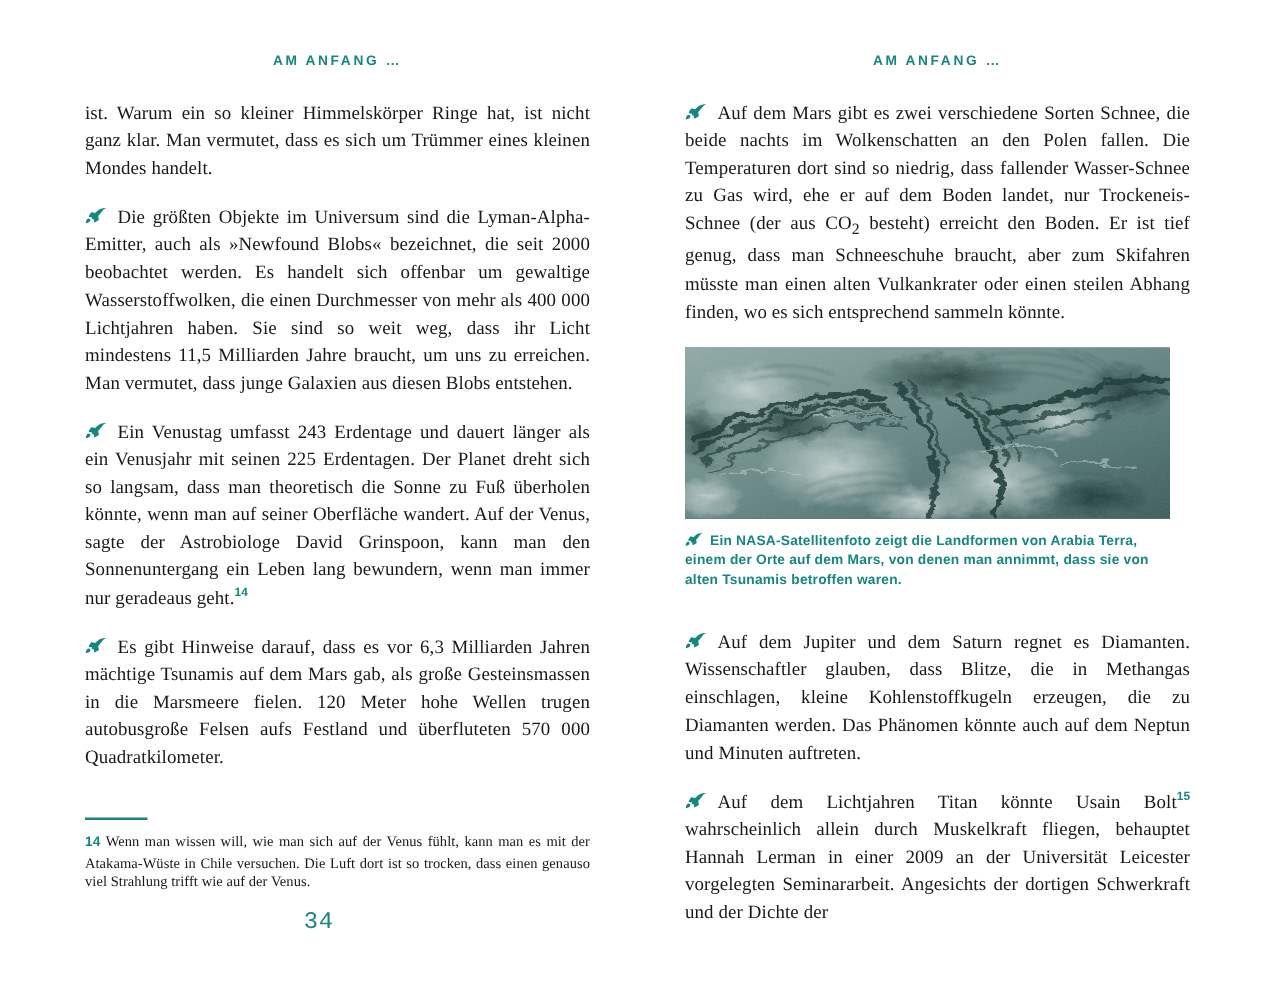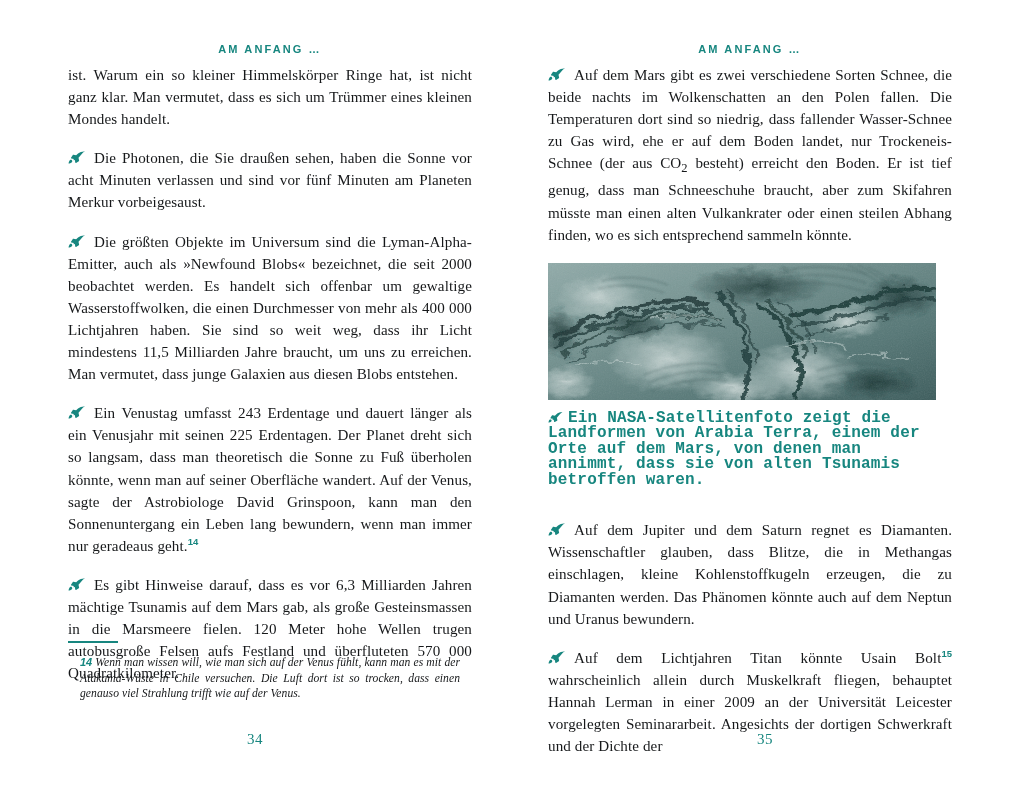--- a/index.html
+++ b/index.html
@@ -38,21 +38,21 @@
     font-weight: bold;
     letter-spacing: 2.1px;
     padding-top: 42px;
     height: 14px;
     line-height: 14px;
     white-space: nowrap;
   }
 
   .body-col {
     position: relative;
-    margin-top: 8px;
+    margin-top: 24px;
   }
 
   p.para {
     margin: 0 0 17px 0;
     font-size: 15.1px;
     line-height: 22.1px;
     text-align: justify;
     text-justify: inter-word;
     hyphens: manual;
     color: #16181a;
@@ -90,22 +90,22 @@
     background: #2d4e4e;
   }
   .figure .sat {
     position: absolute;
     inset: 0;
   }
 
   .caption {
     margin-top: 11px;
     color: #17867f;
-    font-family: Liberation Mono, monospace;
-    font-size: 16px;
+    font-family: Liberation Sans, sans-serif;
+    font-size: 11px;
     font-weight: bold;
     line-height: 15.5px;
     letter-spacing: 0.18px;
     width: 392px;
   }
   .caption .bullet-icon {
     width: 16px;
     height: 11px;
     vertical-align: -1px;
     margin-right: 4px;
@@ -122,64 +122,57 @@
   .fn-rule {
     width: 50px;
     height: 2.4px;
     background: #17867f;
     margin-bottom: 10px;
   }
   .fn-text {
     font-size: 11.6px;
     line-height: 15.6px;
     text-align: justify;
-    margin: 12px;
+    margin: 0;
     color: #16181a;
     letter-spacing: 0.05px;
-    font-style: italic;
   }
   .fn-num {
     color: #17867f;
     font-family: "Liberation Sans Narrow", "Liberation Sans", sans-serif;
     font-weight: bold;
     font-size: 11px;
     letter-spacing: 0;
   }
 
   .folio {
     position: absolute;
     bottom: 42px;
     left: 0;
     right: 0;
     text-align: center;
     color: #17867f;
-    font-family: Liberation Serif, serif;
-    font-size: 15px;
+    font-family: Liberation Mono, monospace;
+    font-size: 19px;
     letter-spacing: 0.6px;
   }
 </style>
 </head>
 <body>
 
 <div class="spread">
 
   <div class="page page-left">
 
     <div class="running-head">AM ANFANG …</div>
 
     <div class="body-col">
 
       <p class="para first"><span>ist. Warum ein so kleiner Himmelskörper Ringe hat, ist nicht ganz klar. Man vermutet, dass es sich um Trümmer eines kleinen Mondes handelt.</span></p>
 
-      <p class="para"><span class="bullet-icon"><svg width="19" height="13" viewBox="0 0 24 16">
-              <g fill="#17867f">
-                <path d="M21.6 0.4c-2.9-0.5-6.4 0.5-8.9 2.7L10.3 5.3 6.9 4.6c-0.4-0.1-0.8 0.1-1 0.4L3.8 8.4c-0.2 0.4 0 0.9 0.5 1l3 0.6c-0.2 0.6-0.3 1.1-0.3 1.6l1.6-0.3 0.6 3c0.1 0.5 0.6 0.7 1 0.5l3.4-2.1c0.3-0.2 0.5-0.6 0.4-1l-0.7-3.4 2.2-2.4C18 3.2 19 0.8 21.6 0.4z"></path>
-                <path d="M2.3 11.4c-1 1-1.5 3.2-1.6 4.2 1-0.1 3.2-0.6 4.2-1.6 0.7-0.7 0.7-1.9 0-2.6C4.2 10.7 3 10.7 2.3 11.4z"></path>
-              </g>
-            </svg></span><span>Die Photonen, die Sie draußen sehen, haben die Sonne vor acht Minuten verlassen und sind vor fünf Minuten am Planeten Merkur vorbeigesaust.</span></p>
 
       <p class="para"><span class="bullet-icon"><svg width="19" height="13" viewBox="0 0 24 16">
               <g fill="#17867f">
                 <path d="M21.6 0.4c-2.9-0.5-6.4 0.5-8.9 2.7L10.3 5.3 6.9 4.6c-0.4-0.1-0.8 0.1-1 0.4L3.8 8.4c-0.2 0.4 0 0.9 0.5 1l3 0.6c-0.2 0.6-0.3 1.1-0.3 1.6l1.6-0.3 0.6 3c0.1 0.5 0.6 0.7 1 0.5l3.4-2.1c0.3-0.2 0.5-0.6 0.4-1l-0.7-3.4 2.2-2.4C18 3.2 19 0.8 21.6 0.4z"></path>
                 <path d="M2.3 11.4c-1 1-1.5 3.2-1.6 4.2 1-0.1 3.2-0.6 4.2-1.6 0.7-0.7 0.7-1.9 0-2.6C4.2 10.7 3 10.7 2.3 11.4z"></path>
               </g>
             </svg></span><span>Die größten Objekte im Universum sind die Lyman-Alpha-Emitter, auch als »Newfound Blobs« bezeichnet, die seit 2000 beobachtet werden. Es handelt sich offenbar um gewaltige Wasserstoffwolken, die einen Durchmesser von mehr als 400 000 Lichtjahren haben. Sie sind so weit weg, dass ihr Licht mindestens 11,5 Milliarden Jahre braucht, um uns zu erreichen. Man vermutet, dass junge Galaxien aus diesen Blobs entstehen.</span></p>
 
       <p class="para"><span class="bullet-icon"><svg width="19" height="13" viewBox="0 0 24 16">
               <g fill="#17867f">
@@ -321,28 +314,27 @@
                 <path d="M21.6 0.4c-2.9-0.5-6.4 0.5-8.9 2.7L10.3 5.3 6.9 4.6c-0.4-0.1-0.8 0.1-1 0.4L3.8 8.4c-0.2 0.4 0 0.9 0.5 1l3 0.6c-0.2 0.6-0.3 1.1-0.3 1.6l1.6-0.3 0.6 3c0.1 0.5 0.6 0.7 1 0.5l3.4-2.1c0.3-0.2 0.5-0.6 0.4-1l-0.7-3.4 2.2-2.4C18 3.2 19 0.8 21.6 0.4z"></path>
                 <path d="M2.3 11.4c-1 1-1.5 3.2-1.6 4.2 1-0.1 3.2-0.6 4.2-1.6 0.7-0.7 0.7-1.9 0-2.6C4.2 10.7 3 10.7 2.3 11.4z"></path>
               </g>
             </svg></span><span>Ein NASA-Satellitenfoto zeigt die Landformen von Arabia Terra, einem der Orte auf dem Mars, von denen man annimmt, dass sie von alten Tsunamis betroffen waren.</span></div>
 
       <p class="para" style="margin-top:31px"><span class="bullet-icon"><svg width="19" height="13" viewBox="0 0 24 16">
               <g fill="#17867f">
                 <path d="M21.6 0.4c-2.9-0.5-6.4 0.5-8.9 2.7L10.3 5.3 6.9 4.6c-0.4-0.1-0.8 0.1-1 0.4L3.8 8.4c-0.2 0.4 0 0.9 0.5 1l3 0.6c-0.2 0.6-0.3 1.1-0.3 1.6l1.6-0.3 0.6 3c0.1 0.5 0.6 0.7 1 0.5l3.4-2.1c0.3-0.2 0.5-0.6 0.4-1l-0.7-3.4 2.2-2.4C18 3.2 19 0.8 21.6 0.4z"></path>
                 <path d="M2.3 11.4c-1 1-1.5 3.2-1.6 4.2 1-0.1 3.2-0.6 4.2-1.6 0.7-0.7 0.7-1.9 0-2.6C4.2 10.7 3 10.7 2.3 11.4z"></path>
               </g>
-            </svg></span><span>Auf dem Jupiter und dem Saturn regnet es Diamanten. Wissenschaftler glauben, dass Blitze, die in Methangas einschlagen, kleine Kohlenstoffkugeln erzeugen, die zu Diamanten werden. Das Phänomen könnte auch auf dem Neptun und Uranus bewundern.</span></p>
+            </svg></span><span>Auf dem Jupiter und dem Saturn regnet es Diamanten. Wissenschaftler glauben, dass Blitze, die in Methangas einschlagen, kleine Kohlenstoffkugeln erzeugen, die zu Diamanten werden. Das Phänomen könnte auch auf dem Neptun und Minuten auftreten.</span></p>
 
       <p class="para"><span class="bullet-icon"><svg width="19" height="13" viewBox="0 0 24 16">
               <g fill="#17867f">
                 <path d="M21.6 0.4c-2.9-0.5-6.4 0.5-8.9 2.7L10.3 5.3 6.9 4.6c-0.4-0.1-0.8 0.1-1 0.4L3.8 8.4c-0.2 0.4 0 0.9 0.5 1l3 0.6c-0.2 0.6-0.3 1.1-0.3 1.6l1.6-0.3 0.6 3c0.1 0.5 0.6 0.7 1 0.5l3.4-2.1c0.3-0.2 0.5-0.6 0.4-1l-0.7-3.4 2.2-2.4C18 3.2 19 0.8 21.6 0.4z"></path>
                 <path d="M2.3 11.4c-1 1-1.5 3.2-1.6 4.2 1-0.1 3.2-0.6 4.2-1.6 0.7-0.7 0.7-1.9 0-2.6C4.2 10.7 3 10.7 2.3 11.4z"></path>
               </g>
             </svg></span><span>Auf dem Lichtjahren Titan könnte Usain Bolt</span><sup class="fn">15</sup><span> wahrscheinlich allein durch Muskelkraft fliegen, behauptet Hannah Lerman in einer 2009 an der Universität Leicester vorgelegten Seminararbeit. Angesichts der dortigen Schwerkraft und der Dichte der</span></p>
 
     </div>
 
 
-    <div class="folio">35</div>
   </div>
 
 </div>
 
 </body></html>

